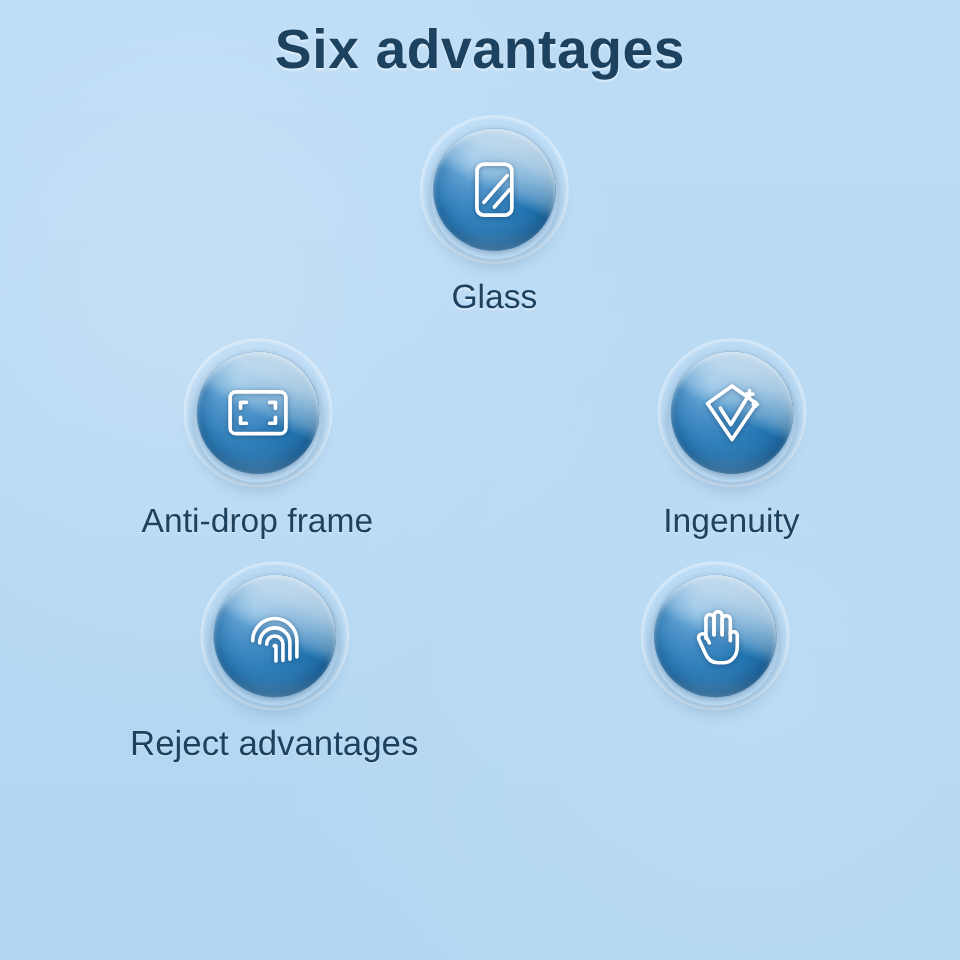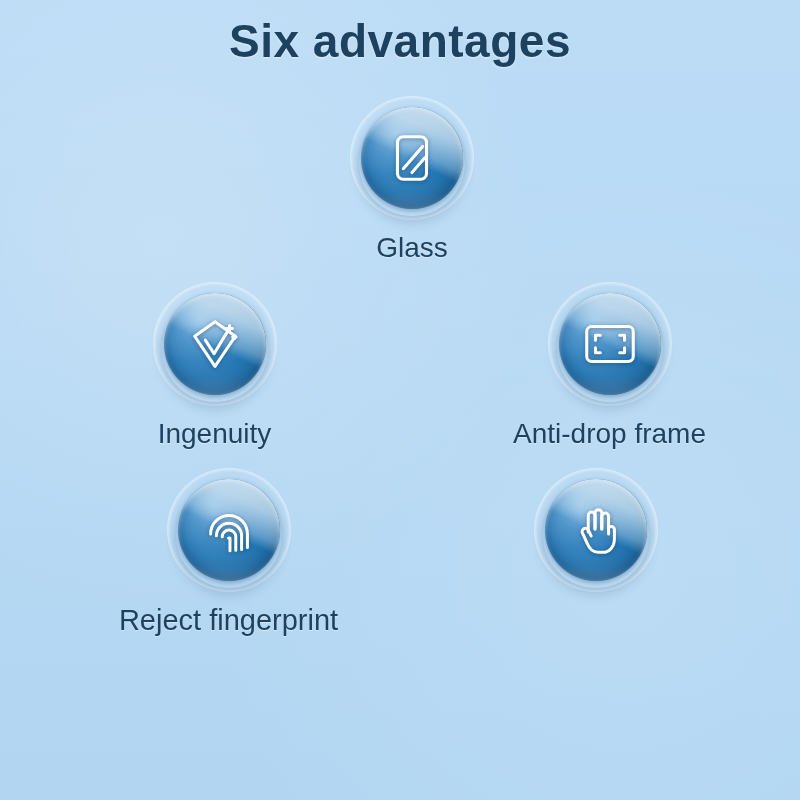--- a/index.html
+++ b/index.html
@@ -188,72 +188,72 @@
 
     </div>
 
     <div class="row row-2">
 
       <div class="cell">
         <div class="badge">
           <div class="disc">
             <div class="glyph">
               <svg viewBox="0 0 64 64" fill="none" stroke="#ffffff" stroke-width="3.2" stroke-linecap="round" stroke-linejoin="round">
-                <path d="M32 9 L53 24 L32 55 L11 24 Z"></path>
-                <path d="M22 28 L31 42 L45 19"></path>
-                <path d="M47 13 v6 M44 16 h6"></path>
-                <path d="M52 23 v3.5 M50.2 24.8 h3.6"></path>
-              </svg>
-            </div>
-            <div class="gloss-bottom"></div>
-            <div class="gloss"></div>
-          </div>
-        </div>
-        <div class="caption">Ingenuity</div>
-      </div>
-
-      <div class="cell">
-        <div class="badge">
-          <div class="disc">
-            <div class="glyph">
-              <svg viewBox="0 0 64 64" fill="none" stroke="#ffffff" stroke-width="3.2" stroke-linecap="round" stroke-linejoin="round">
                 <rect x="8" y="14" width="48" height="36" rx="5" ry="5"></rect>
                 <path d="M17 28 v-5 h5"></path>
                 <path d="M47 28 v-5 h-5"></path>
                 <path d="M17 36 v5 h5"></path>
                 <path d="M47 36 v5 h-5"></path>
               </svg>
             </div>
             <div class="gloss-bottom"></div>
             <div class="gloss"></div>
           </div>
         </div>
         <div class="caption">Anti-drop frame</div>
       </div>
 
+      <div class="cell">
+        <div class="badge">
+          <div class="disc">
+            <div class="glyph">
+              <svg viewBox="0 0 64 64" fill="none" stroke="#ffffff" stroke-width="3.2" stroke-linecap="round" stroke-linejoin="round">
+                <path d="M32 9 L53 24 L32 55 L11 24 Z"></path>
+                <path d="M22 28 L31 42 L45 19"></path>
+                <path d="M47 13 v6 M44 16 h6"></path>
+                <path d="M52 23 v3.5 M50.2 24.8 h3.6"></path>
+              </svg>
+            </div>
+            <div class="gloss-bottom"></div>
+            <div class="gloss"></div>
+          </div>
+        </div>
+        <div class="caption">Ingenuity</div>
+      </div>
+
     </div>
 
     <div class="row row-3">
 
       <div class="cell">
         <div class="badge">
           <div class="disc">
             <div class="glyph">
               <svg viewBox="0 0 64 64" fill="none" stroke="#ffffff" stroke-width="3.1" stroke-linecap="round" stroke-linejoin="round">
                 <path d="M13 36a19 19 0 0 1 38 0v14"></path>
                 <path d="M19 38a13 13 0 0 1 26 0v14"></path>
                 <path d="M25 39a7 7 0 0 1 14 0v14"></path>
                 <path d="M31.5 40.5a1 1 0 0 1 1.5 0v13"></path>
               </svg>
             </div>
             <div class="gloss-bottom"></div>
             <div class="gloss"></div>
           </div>
         </div>
-        <div class="caption">Reject fingerprint</div>
+        <div class="caption">Reject advantages</div>
       </div>
 
       <div class="cell">
         <div class="badge">
           <div class="disc">
             <div class="glyph">
               <svg viewBox="0 0 64 64" fill="none" stroke="#ffffff" stroke-width="3.1" stroke-linecap="round" stroke-linejoin="round">
                 <path d="M24 34V17a3.5 3.5 0 0 1 7 0v14"></path>
                 <path d="M31 31V14.5a3.5 3.5 0 0 1 7 0V31"></path>
                 <path d="M38 31V18a3.5 3.5 0 0 1 7 0v18"></path>

